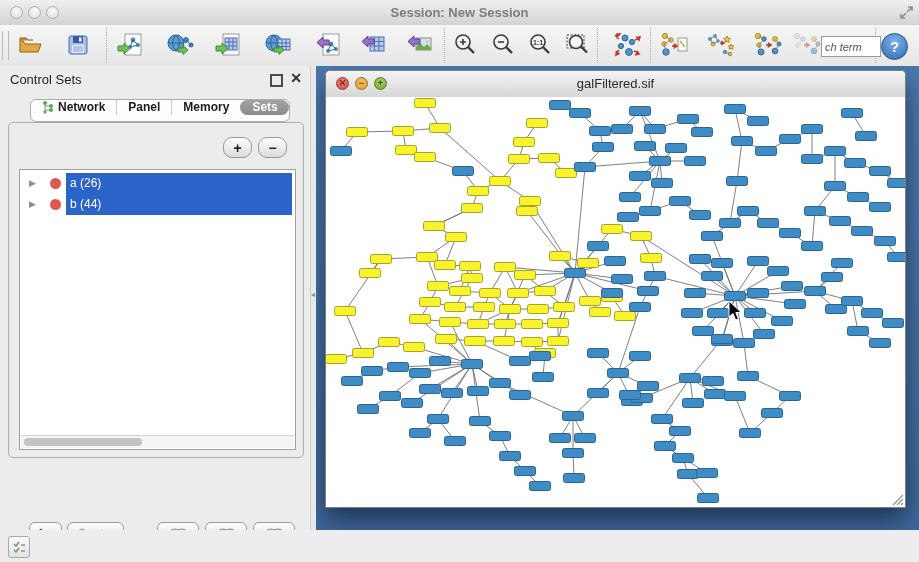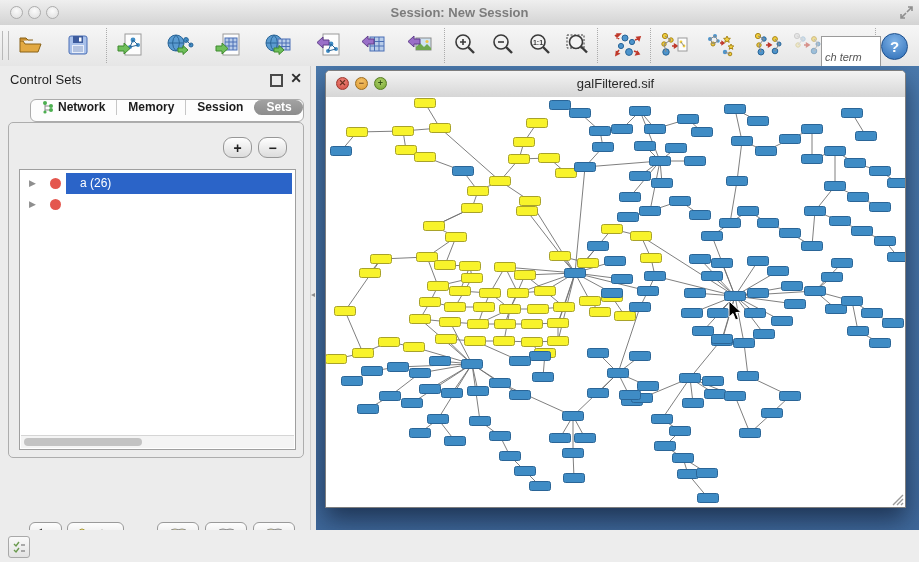--- a/index.html
+++ b/index.html
@@ -19,21 +19,21 @@
   .fullscreen{right:5px;top:5px;}
 
   
   .toolbar{left:0;top:25px;width:919px;height:41px;
     background:linear-gradient(#F6F6F6,#E6E6E6);border-bottom:1px solid #9C9C9C;}
   .tb-handle{left:2px;top:6px;width:5px;height:29px;
     border-left:1px solid #B9B9B9;border-right:1px solid #B9B9B9;}
   .tb-sep{top:3px;width:0;height:35px;border-left:1px dotted #ABABAB;}
   .tb-btn{top:5px;width:30px;height:30px;display:flex;align-items:center;justify-content:center;}
   .search{left:821px;top:11px;width:52px;height:17px;border:1px solid #9A9A9A;
-    font-size:11px;font-style:italic;color:#555;padding:11px 3px;background:#fff;
+    font-size:11px;font-style:italic;color:#555;padding:1px 3px;background:#fff;
     font-family:"Liberation Sans",sans-serif;}
   .help-btn{left:881px;top:8px;width:25px;height:25px;border-radius:50%;
     background:radial-gradient(circle at 50% 30%,#7FB3E8,#2C6CB5);
     border:1px solid #1D4F8C;color:#fff;font-size:15px;font-weight:bold;
     display:flex;align-items:center;justify-content:center;}
 
   
   .control-panel{left:0;top:66px;width:310px;height:464px;background:#ECECEC;}
   .cp-header{left:0;top:0;width:310px;height:28px;}
   .cp-title{left:10px;top:6px;font-size:13px;color:#1E1E1E;}
@@ -50,21 +50,21 @@
   .mini-btn{top:14px;width:27px;height:19px;border:1px solid #979797;border-radius:9px;
     background:linear-gradient(#FEFEFE,#DCDCDC);font-size:14px;font-weight:bold;color:#222;
     display:flex;align-items:center;justify-content:center;line-height:1;}
   .set-list{left:10px;top:46px;width:277px;height:281px;border:1px solid #9F9F9F;
     background:#FFF;box-sizing:border-box;overflow:hidden;}
   .set-row{position:relative;height:21px;margin-top:0;}
   .set-row .tri{position:absolute;left:9px;top:5px;font-size:9px;color:#8E8E8E;}
   .set-row .dot{position:absolute;left:30px;top:5px;width:11px;height:11px;border-radius:50%;
     background:#E4574E;}
   .row-hl{position:absolute;left:46px;right:3px;top:0;height:21px;background:#2B64C8;
-    color:#FFF;font-size:12px;line-height:21px;padding-left:14px;}
+    color:#FFF;font-size:12px;line-height:21px;padding-left:4px;}
   .hscroll{position:absolute;left:1px;right:1px;bottom:1px;height:12px;background:#F4F4F4;
     border-top:1px solid #D5D5D5;}
   .hthumb{position:absolute;left:3px;top:2px;width:118px;height:8px;border-radius:4px;background:#C3C3C3;}
   .cp-tools{left:0;top:399px;width:310px;height:40px;}
   .tool-btn{top:0;height:27px;border:1px solid #9A9A9A;border-radius:6px;
     background:linear-gradient(#FDFDFD,#D9D9D9);display:flex;align-items:center;justify-content:center;}
 
   .divider{left:310px;top:66px;width:6px;height:464px;background:#E9E9E9;
     border-left:1px solid #CFCFCF;box-sizing:border-box;}
   .div-handle{left:0px;top:224px;font-size:8px;color:#8A8A8A;}
@@ -309,24 +309,24 @@
       <svg width="12" height="13">
         <path d="M3,2 v9 M3,5 h6 M3,9 h6" stroke="#8A8A8A" fill="none"></path>
         <circle cx="3" cy="2" r="2" fill="#4CAF50"></circle>
           <circle cx="9" cy="5" r="2" fill="#4CAF50"></circle>
         <circle cx="9" cy="9" r="2" fill="#4CAF50"></circle>
           <circle cx="3" cy="11" r="1.6" fill="#4CAF50"></circle>
       </svg>
       <span>Network</span>
     </div>
     <div class="tab">
+      <span>Panel</span>
+    </div>
+    <div class="tab">
       <span>Memory</span>
-    </div>
-    <div class="tab">
-      <span>Session</span>
     </div>
     <div class="tab active">
       <span>Sets</span>
     </div>
   </div>
 
   <div class="abs cp-box">
     <div class="abs mini-btn" style="left:214px">
       <span>+</span>
     </div>
@@ -336,20 +336,21 @@
 
     <div class="abs set-list">
       <div class="set-row" style="margin-top:3px">
         <span class="tri">▶</span>
         <span class="dot"></span>
         <span class="row-hl">a (26)</span>
       </div>
       <div class="set-row">
         <span class="tri">▶</span>
         <span class="dot"></span>
+        <span class="row-hl">b (44)</span>
       </div>
       <div class="hscroll">
         <div class="hthumb"></div>
       </div>
     </div>
 
     <div class="abs cp-tools">
       <div class="abs tool-btn" style="left:20px;width:31px">
         <svg width="22" height="20">
           <path d="M19,10 h-7 M12,10 L5,4 M12,10 L5,16" stroke="#3A3A3A" stroke-width="2.2" fill="none"></path>

